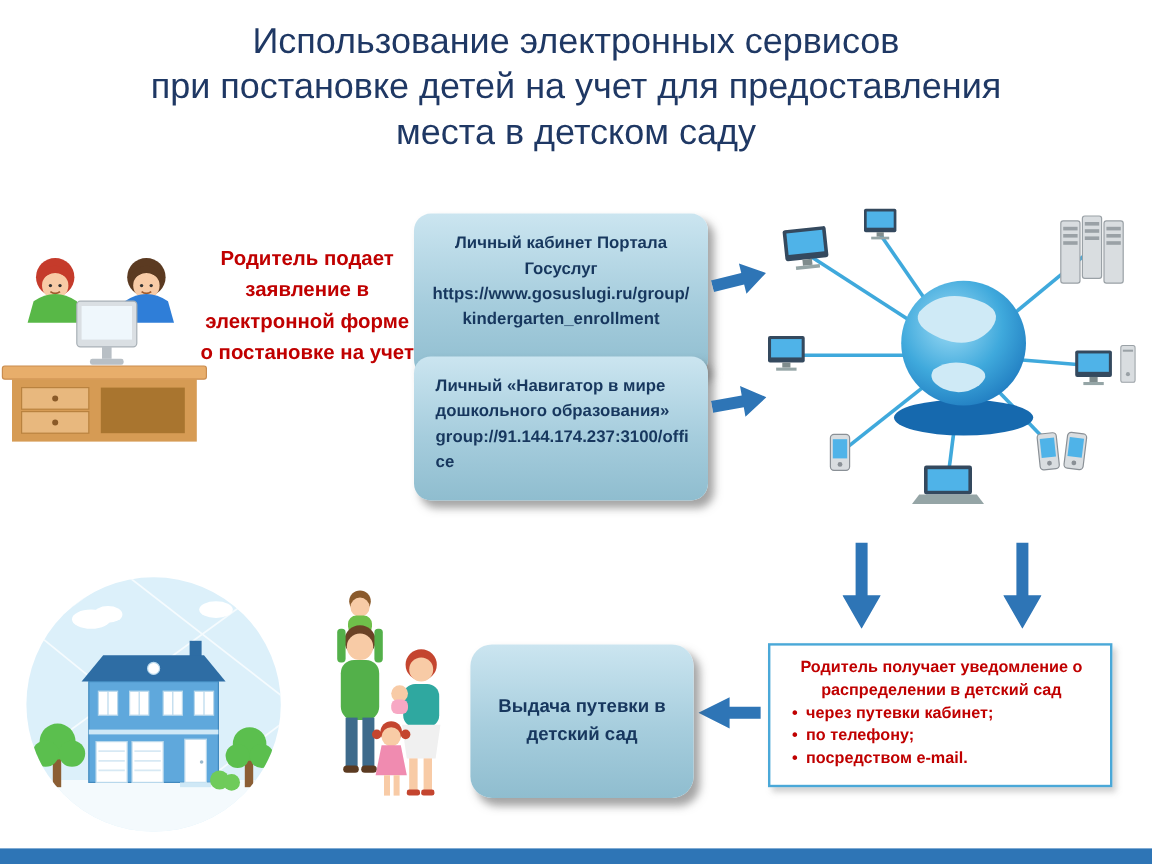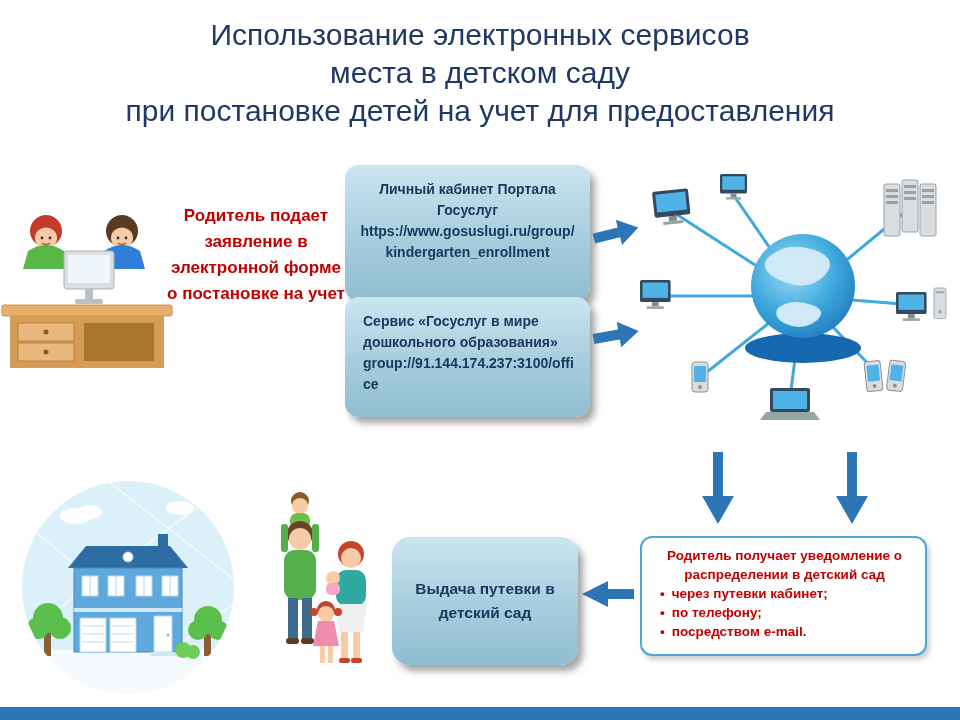--- a/index.html
+++ b/index.html
@@ -17,25 +17,25 @@
   
   .parent-text{position:absolute;left:166px;top:203px;width:180px;text-align:center;
     color:#C00000;font-weight:bold;font-size:17px;line-height:26px;}
   
   .svc-box{position:absolute;left:345px;width:245px;border-radius:14px;
     background:linear-gradient(180deg,#CBE5F0 0%,#A6CDDD 55%,#8FBDCF 100%);
     box-shadow:5px 6px 7px rgba(90,90,90,.55);
     color:#17375E;font-weight:bold;font-size:14px;line-height:21px;
     box-sizing:border-box;padding:14px 12px;}
   .svc-box .url{word-break:break-all;}
-  .box-gos{top:165px;height:136px;text-align:center;}
+  .box-gos{top:178px;height:136px;text-align:center;}
   .box-nav{top:297px;height:120px;text-align:left;padding-left:18px;}
   
   .notify{position:absolute;left:640px;top:536px;width:287px;height:120px;
-    background:#ffffff;border:2px solid #4AA8D8;border-radius:12px;
+    background:#ffffff;border:2px solid #4AA8D8;border-radius:0;
     box-shadow:3px 4px 5px rgba(120,120,120,.35);
     box-sizing:border-box;padding:8px 10px 6px 12px;
     color:#C00000;font-weight:bold;font-size:13.5px;line-height:19px;}
   .notify .head{text-align:center;}
   .notify .bullet-row{display:flex;gap:7px;padding-left:6px;}
   .notify .dot{flex:0 0 auto;}
   
   .voucher{position:absolute;left:392px;top:537px;width:186px;height:128px;
     border-radius:18px;
     background:linear-gradient(180deg,#CBE5F0 0%,#A6CDDD 55%,#8FBDCF 100%);
@@ -59,22 +59,22 @@
   
   .footer-bar{position:absolute;left:0;bottom:0;width:100%;height:13px;background:#2E75B6;}
 </style>
 </head>
 <body>
 
 <div class="slide">
 
   <div class="title">
     <div>Использование электронных сервисов</div>
+    <div>при постановке детей на учет для предоставления</div>
     <div>места в детском саду</div>
-    <div>при постановке детей на учет для предоставления</div>
   </div>
 
 
   <svg class="ill parents" width="175" height="195" viewBox="0 0 175 195">
 
     <g>
       <circle cx="46" cy="38" r="16" fill="#C53B2B"></circle>
       <circle cx="46" cy="45" r="11" fill="#F8CBA6"></circle>
       <path d="M33 42 q13 -15 26 0 l0 -7 q-13 -13 -26 0 z" fill="#C53B2B"></path>
       <circle cx="42" cy="45" r="1.4" fill="#333"></circle>
@@ -117,21 +117,21 @@
     <div>электронной форме</div>
     <div>о постановке на учет</div>
   </div>
 
   <div class="svc-box box-gos">
     <div>Личный кабинет Портала Госуслуг</div>
     <div class="url">https://www.gosuslugi.ru/group/kindergarten_enrollment</div>
   </div>
 
   <div class="svc-box box-nav">
-    <div>Сервис «Госуслуг в мире дошкольного образования»</div>
+    <div>Личный «Навигатор в мире дошкольного образования»</div>
     <div class="url">group://91.144.174.237:3100/office</div>
   </div>
 
   <svg class="arrow ar1" width="46" height="30" viewBox="0 0 46 30">
     <polygon points="0,10 26,10 26,2 46,15 26,28 26,20 0,20" fill="#2E75B6"></polygon>
   </svg>
   <svg class="arrow ar2" width="46" height="30" viewBox="0 0 46 30">
     <polygon points="0,10 26,10 26,2 46,15 26,28 26,20 0,20" fill="#2E75B6"></polygon>
   </svg>
 

